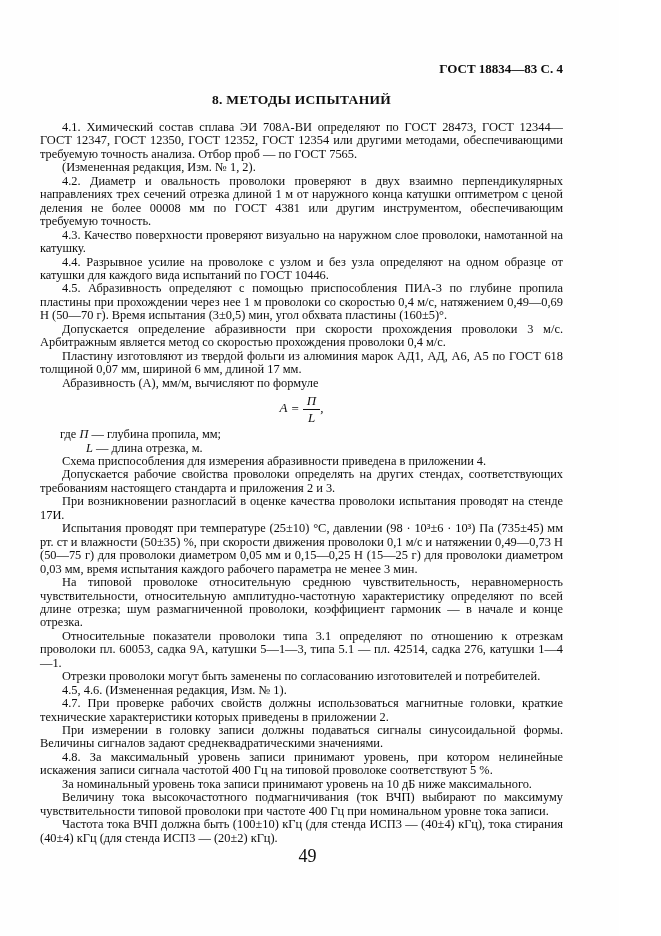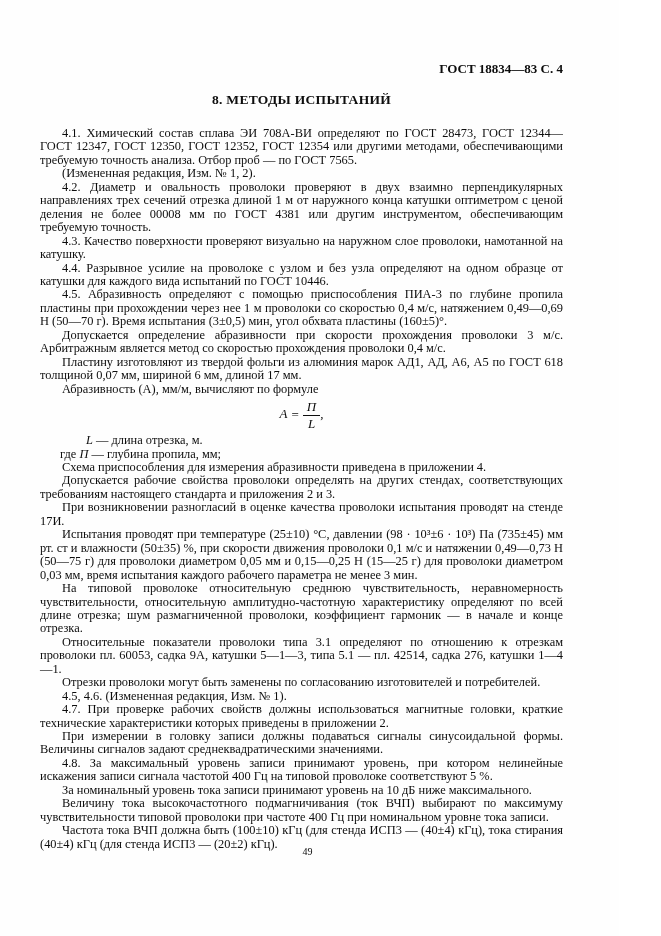--- a/index.html
+++ b/index.html
@@ -21,21 +21,21 @@
     line-height: 14px;
     white-space: nowrap;
   }
   .section-title {
     margin: 16px 0 0 0;
     text-align: center;
     font-weight: 700;
     font-size: 13.5px;
     letter-spacing: 0.3px;
   }
-  .doc-body { margin-top: 19px; }
+  .doc-body { margin-top: 13px; }
   .para {
     margin: 0;
     font-size: 12.4px;
     line-height: 13.45px;
     text-align: justify;
     text-indent: 22px;
   }
   .bold { font-weight: 400; }
   .formula-row {
     margin: 4px 0 3px 0;
@@ -60,21 +60,21 @@
     text-align: left;
   }
   .where-line-1 { padding-left: 20px; }
   .where-line-2 { padding-left: 46px; }
   .page-number {
     position: absolute;
     top: 846px;
     left: 0;
     right: 4px;
     text-align: center;
-    font-size: 10px;
+    font-size: 18px;
   }
 </style>
 </head>
 <body>
 
 <div class="page">
 
   <div class="running-header">
     <span>ГОСТ 18834—83 С. 4</span>
   </div>
@@ -91,25 +91,25 @@
     <p class="para">4.5. Абразивность определяют с помощью приспособления ПИА-3 по глубине пропила пластины при прохождении через нее 1 м проволоки со скоростью 0,4 м/с, натяжением 0,49—0,69 Н (50—70 г). Время испытания (3±0,5) мин, угол обхвата пластины (160±5)°.</p>
     <p class="para">Допускается определение абразивности при скорости прохождения проволоки 3 м/с. Арбитражным является метод со скоростью прохождения проволоки 0,4 м/с.</p>
     <p class="para">Пластину изготовляют из твердой фольги из алюминия марок АД1, АД, А6, А5 по ГОСТ 618 толщиной 0,07 мм, шириной 6 мм, длиной 17 мм.</p>
     <p class="para">Абразивность (А), мм/м, вычисляют по формуле</p>
 
     <div class="formula-row">
       <span class="f-var">A</span><span class="f-eq">=</span><span class="frac"><span class="num f-var">П</span><span class="den f-var">L</span></span><span>,</span>
     </div>
 
     <div>
-      <p class="where-line where-line-2"><span class="f-var">L</span>
-        <span>— длина отрезка, м.</span></p>
       <p class="where-line where-line-1"><span>где</span>
         <span class="f-var">П</span>
         <span>— глубина пропила, мм;</span></p>
+      <p class="where-line where-line-2"><span class="f-var">L</span>
+        <span>— длина отрезка, м.</span></p>
     </div>
 
     <p class="para">Схема приспособления для измерения абразивности приведена в приложении 4.</p>
     <p class="para">Допускается рабочие свойства проволоки определять на других стендах, соответствующих требованиям настоящего стандарта и приложения 2 и 3.</p>
     <p class="para">При возникновении разногласий в оценке качества проволоки испытания проводят на стенде 17И.</p>
     <p class="para">Испытания проводят при температуре (25±10) °С, давлении (98 · 10³±6 · 10³) Па (735±45) мм рт. ст и влажности (50±35) %, при скорости движения проволоки 0,1 м/с и натяжении 0,49—0,73 Н (50—75 г) для проволоки диаметром 0,05 мм и 0,15—0,25 Н (15—25 г) для проволоки диаметром 0,03 мм, время испытания каждого рабочего параметра не менее 3 мин.</p>
     <p class="para">На типовой проволоке относительную среднюю чувствительность, неравномерность чувствительности, относительную амплитудно-частотную характеристику определяют по всей длине отрезка; шум размагниченной проволоки, коэффициент гармоник — в начале и конце отрезка.</p>
     <p class="para">Относительные показатели проволоки типа 3.1 определяют по отношению к отрезкам проволоки пл. 60053, садка 9А, катушки 5—1—3, типа 5.1 — пл. 42514, садка 276, катушки 1—4—1.</p>
     <p class="para">Отрезки проволоки могут быть заменены по согласованию изготовителей и потребителей.</p>
     <p class="para"><span>4.5, 4.6. </span><span class="bold">(Измененная редакция, Изм. № 1).</span></p>

